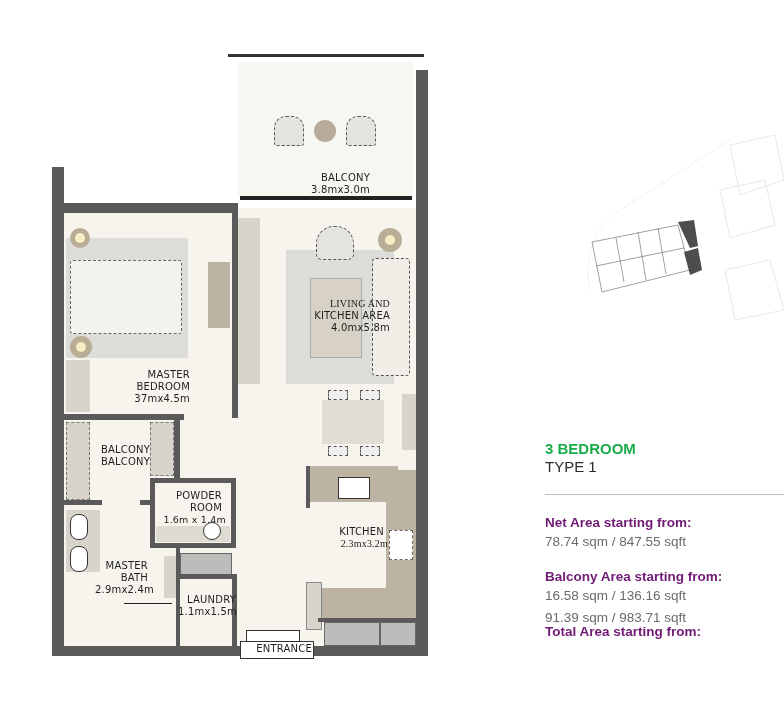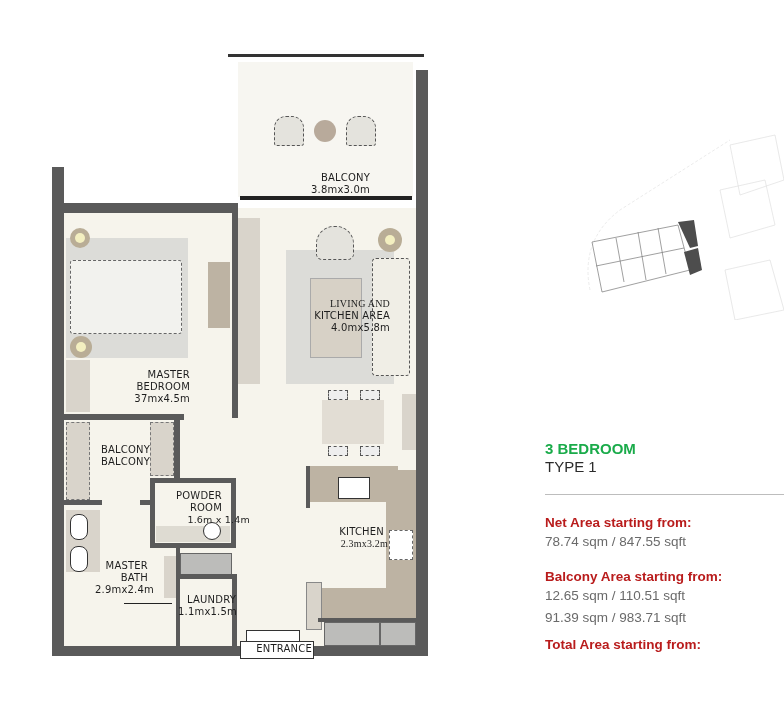--- a/index.html
+++ b/index.html
@@ -21,21 +21,21 @@
     font-size: 10px; line-height: 12px; letter-spacing: 0.2px;
     font-family: "DejaVu Sans", sans-serif;
   }
   .side {
     position: absolute; left: 545px;
     font-family: "Liberation Sans", sans-serif;
   }
   .title { color: #1aab4a; font-weight: bold; font-size: 15px; top: 440px; }
   .subtitle { color: #2b2b2b; font-size: 15px; top: 458px; }
   .hr { position: absolute; left: 545px; top: 494px; width: 239px; height: 1px; background: #bdbdbd; }
-  .area-label { color: #b91c1c; font-weight: bold; font-size: 13.5px; }
+  .area-label { color: #701a75; font-weight: bold; font-size: 13.5px; }
   .area-value { color: #6a6a6a; font-size: 13.5px; }
   .lamp { position: absolute; border-radius: 50%; background: #b9ad96; }
   .lamp::after { content: ""; position: absolute; left: 50%; top: 50%; width: 10px; height: 10px; margin: -5px 0 0 -5px; border-radius: 50%; background: #f3efc0; }
   .chair { position: absolute; background: #e4e3dd; border: 1px dashed #555; border-radius: 40% 40% 10% 10%; }
   .cross { position: absolute; background: #bcbcba; border: 1px solid #666; }
 </style>
 </head>
 <body>
 
 <div class="abs" style="left:0;top:0;width:440px;height:703px;">
@@ -76,21 +76,21 @@
   <div class="label" style="left:90px;top:444px;width:60px;">BALCONY</div>
   <div class="label" style="left:90px;top:456px;width:60px;">BALCONY</div>
   <div class="wall" style="left:64px;top:500px;width:38px;height:5px;"></div>
   <div class="wall" style="left:140px;top:500px;width:10px;height:5px;"></div>
 
   <div class="wall" style="left:150px;top:478px;width:86px;height:70px;background:transparent;border:5px solid #5a5a5a;box-sizing:border-box;"></div>
   <div class="abs" style="left:156px;top:526px;width:74px;height:16px;background:#dedbd2;"></div>
   <div class="abs" style="left:203px;top:522px;width:16px;height:16px;border-radius:50%;background:#fff;border:1px solid #333;"></div>
   <div class="label" style="left:156px;top:490px;width:66px;">POWDER</div>
   <div class="label" style="left:156px;top:502px;width:66px;">ROOM</div>
-  <div class="label" style="left:152px;top:514px;width:74px;font-size:9.5px;margin-left:24px;">1.6m x 1.4m</div>
+  <div class="label" style="left:152px;top:514px;width:74px;font-size:9.5px;">1.6m x 1.4m</div>
 
   <div class="lightgrey" style="left:66px;top:510px;width:34px;height:62px;"></div>
   <div class="abs" style="left:70px;top:514px;width:16px;height:24px;border-radius:8px;background:#fff;border:1px solid #333;"></div>
   <div class="abs" style="left:70px;top:546px;width:16px;height:24px;border-radius:8px;background:#fff;border:1px solid #333;"></div>
   <div class="lightgrey" style="left:164px;top:556px;width:12px;height:42px;"></div>
   <div class="wall" style="left:176px;top:548px;width:4px;height:100px;"></div>
   <div class="label" style="left:88px;top:560px;width:60px;">MASTER</div>
   <div class="label" style="left:88px;top:572px;width:60px;">BATH</div>
   <div class="label" style="left:84px;top:584px;width:70px;">2.9mx2.4m</div>
   <div class="abs" style="left:124px;top:603px;width:48px;height:1px;background:#222;"></div>
@@ -153,16 +153,16 @@
 </div>
 
 <div class="side title">3 BEDROOM</div>
 <div class="side subtitle">TYPE 1</div>
 <div class="hr"></div>
 
 <div class="side area-label" style="top:515px;">Net Area starting from:</div>
 <div class="side area-value" style="top:534px;">78.74 sqm / 847.55 sqft</div>
 
 <div class="side area-label" style="top:569px;">Balcony Area starting from:</div>
-<div class="side area-value" style="top:588px;">12.65 sqm / 110.51 sqft</div>
+<div class="side area-value" style="top:588px;">16.58 sqm / 136.16 sqft</div>
 
-<div class="side area-label" style="top:624px;margin-top:13px;">Total Area starting from:</div>
+<div class="side area-label" style="top:624px;">Total Area starting from:</div>
 <div class="side area-value" style="top:610px;">91.39 sqm / 983.71 sqft</div>
 
 </body></html>

